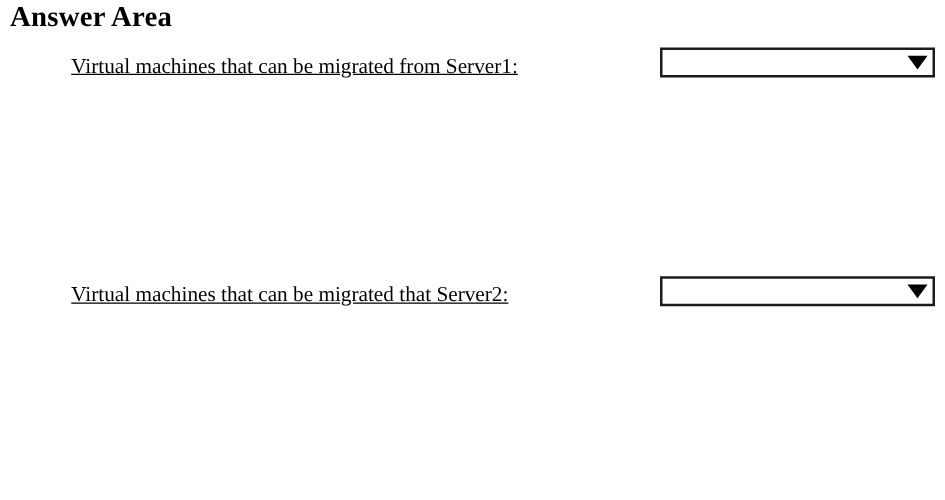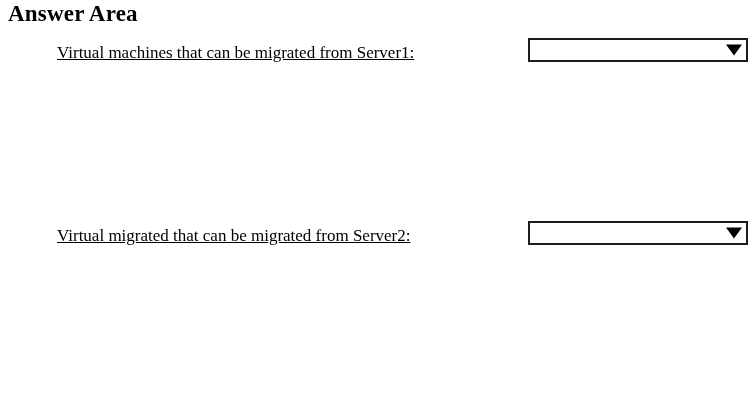--- a/index.html
+++ b/index.html
@@ -97,21 +97,21 @@
     <div class="combo-box">
       <span class="combo-value"></span>
       <span class="combo-arrow"></span>
     </div>
 
   </div>
 </div>
 
 <div class="question-block" id="question-block-2">
 
-  <div class="question-label">Virtual migrated that can be migrated from Server2:</div>
+  <div class="question-label">Virtual machines that can be migrated that Server2:</div>
 
   <div class="combo-wrap">
 
     <div class="combo-box">
       <span class="combo-value"></span>
       <span class="combo-arrow"></span>
     </div>
 
   </div>
 </div>

